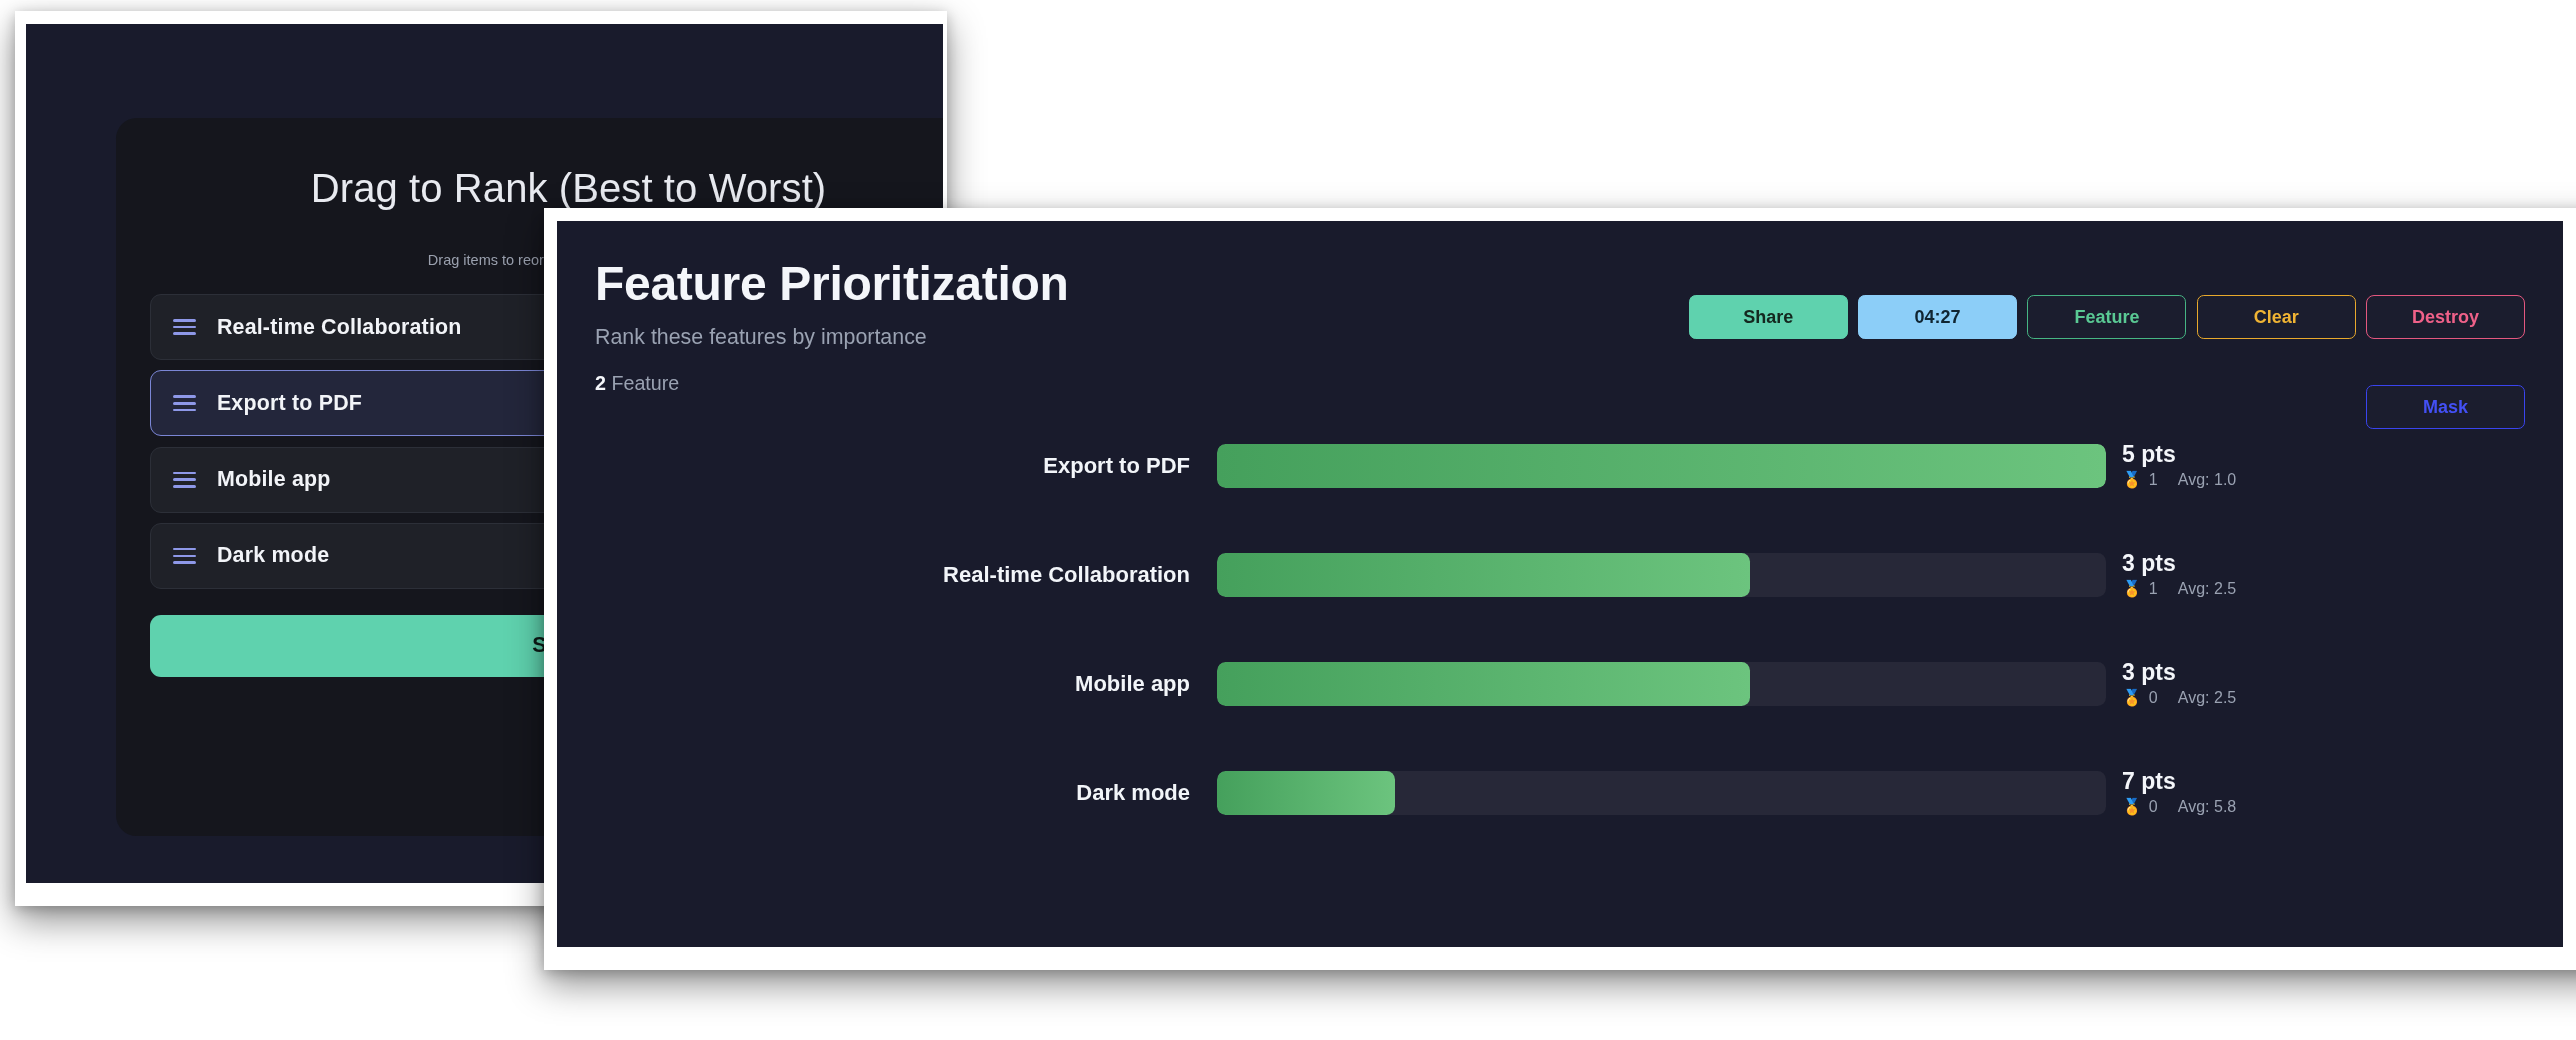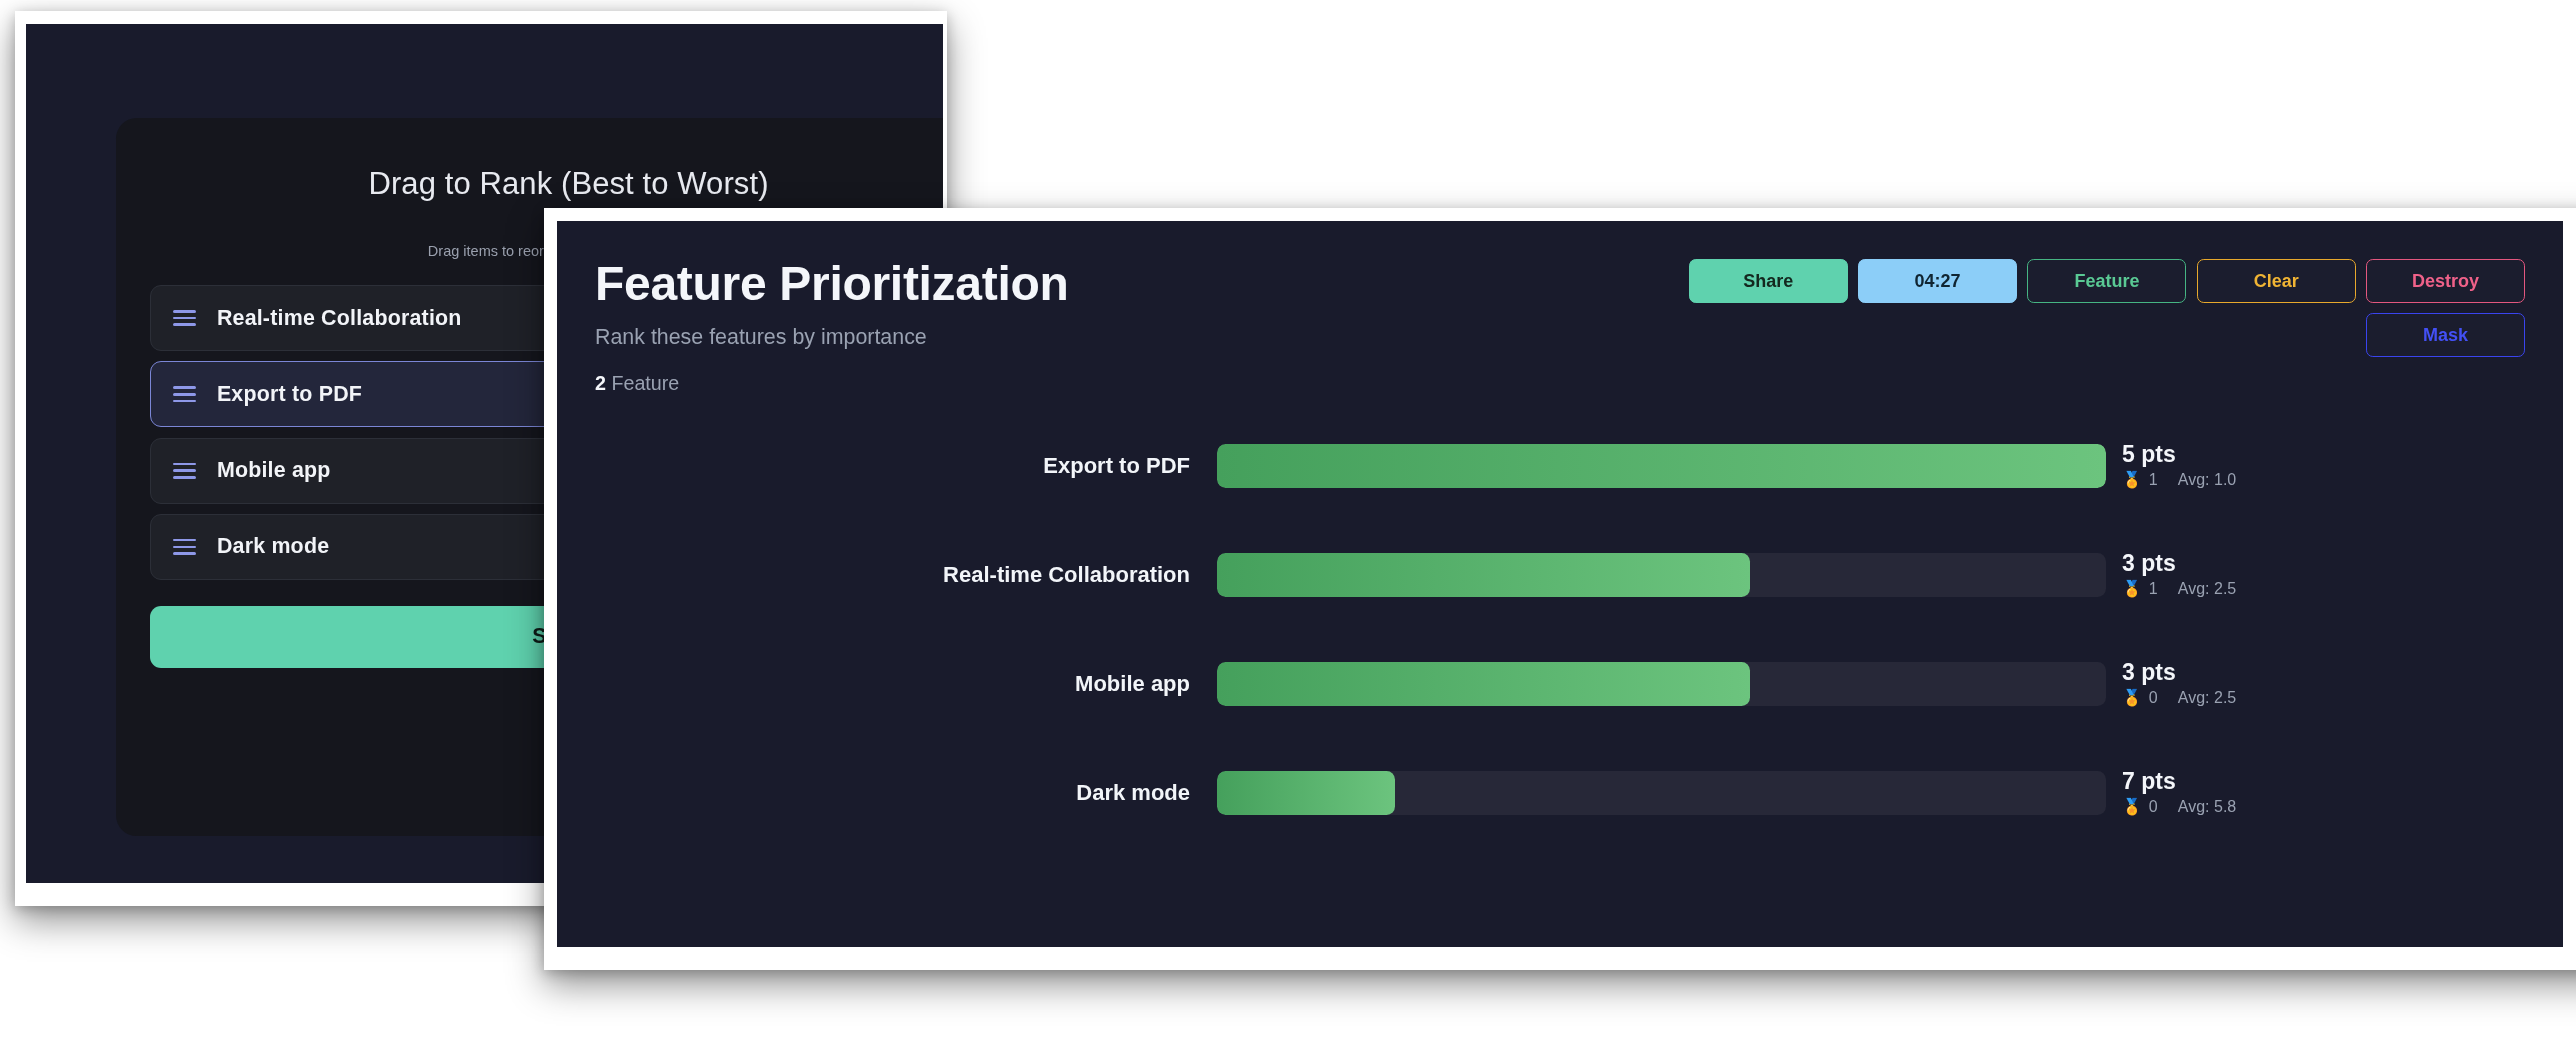--- a/index.html
+++ b/index.html
@@ -48,21 +48,21 @@
     left: 90px;
     top: 94px;
     width: 906px;
     height: 718px;
     background: #15161d;
     border-radius: 20.5px;
     padding: 29px 34px 34px 34px;
   }
 
   #rank-title {
-    font-size: 31px;
+    font-size: 40px;
     font-weight: 400;
     color: #e8eaf0;
     text-align: center;
     letter-spacing: 0.1px;
     margin-top: 19px;
   }
 
   #rank-sub {
     margin-top: 41px;
     text-align: center;
@@ -190,26 +190,27 @@
     border-radius: 6.8px;
     font-size: 18px;
     font-weight: 700;
     display: flex;
     align-items: center;
     justify-content: center;
     font-family: "Liberation Sans", sans-serif;
     background: transparent;
     border: 1.7px solid transparent;
     padding: 0 12px;
+    margin-top: 36px;
   }
   .tbtn.solid-share  { background: #5fd2ae; color: #14281f; border-color: #5fd2ae; }
   .tbtn.solid-timer  { background: #8ccef8; color: #102532; border-color: #8ccef8; }
   .tbtn.ghost-export { border-color: #46b583; color: #5ac994; background: #1b1d2e; }
   .tbtn.ghost-clear  { border-color: #e8a92c; color: #f0b434; background: #1b1d2e; }
-  .tbtn.ghost-destroy{ border-color: #e4577f; color: #ef6189; background: #1b1d2e; }
+  .tbtn.ghost-destroy{ border-color: #e4577f; color: #ef6189; background: #1b1d2e; border-radius: 8px; }
   .tbtn.ghost-mask   { border-color: #3a44ef; color: #4350f5; background: #1b1d2e; }
 
   
   #results {
     padding: 0 38px 0 38px;
     display: flex;
     flex-direction: column;
     gap: 65px;
     margin-top: 8.5px;
   }

